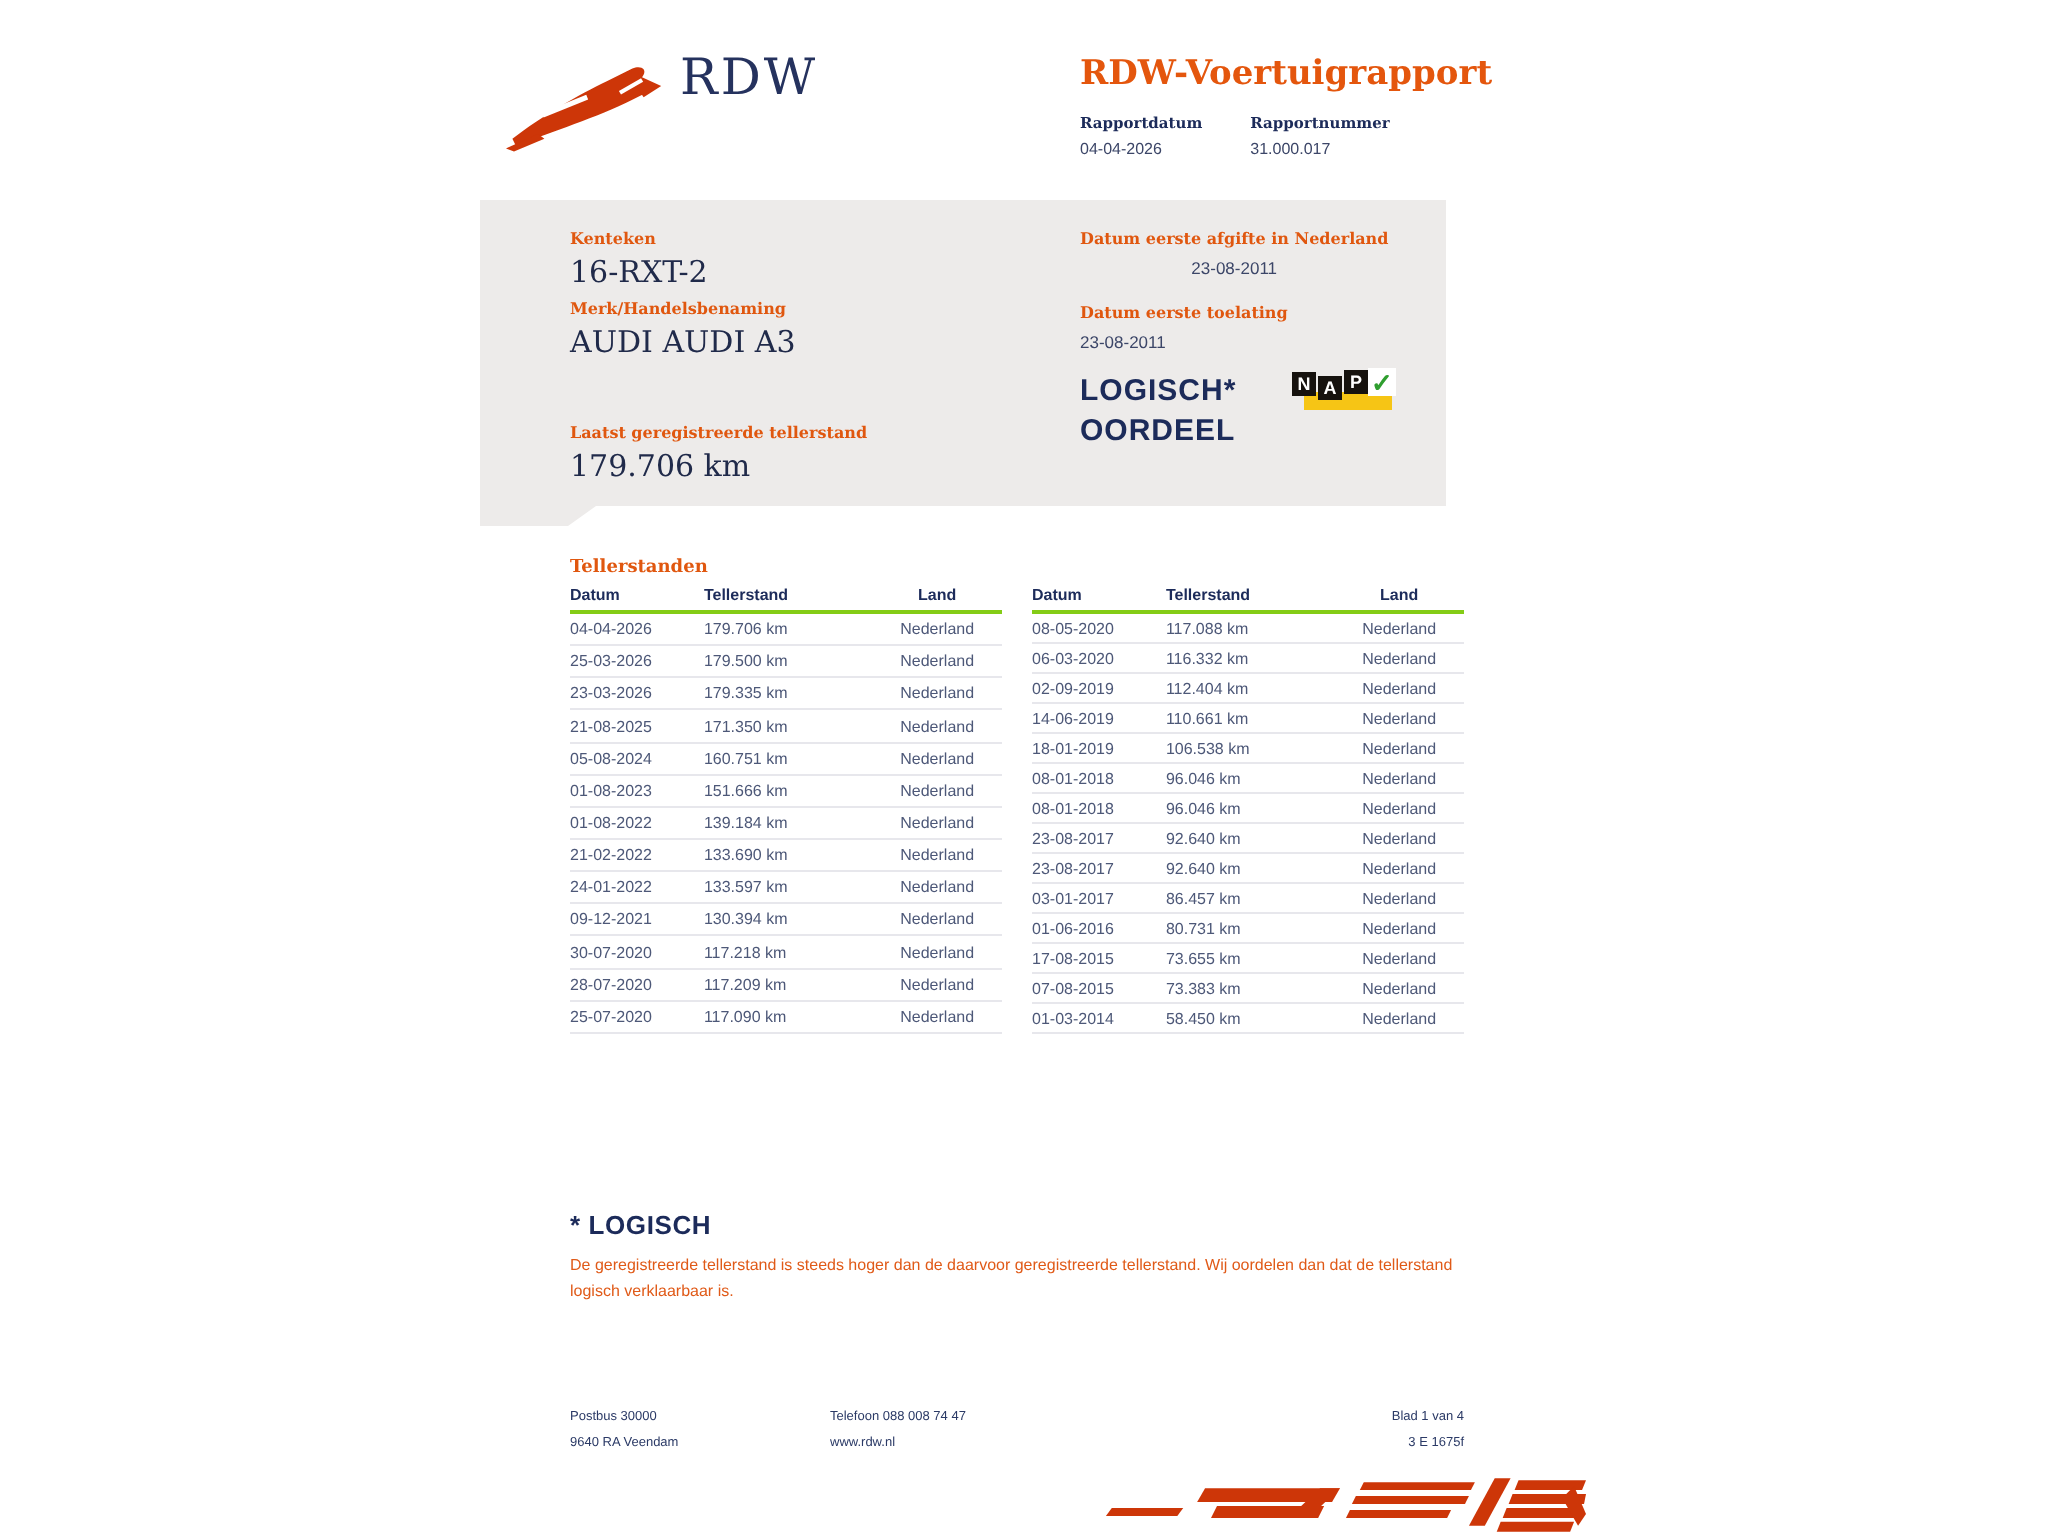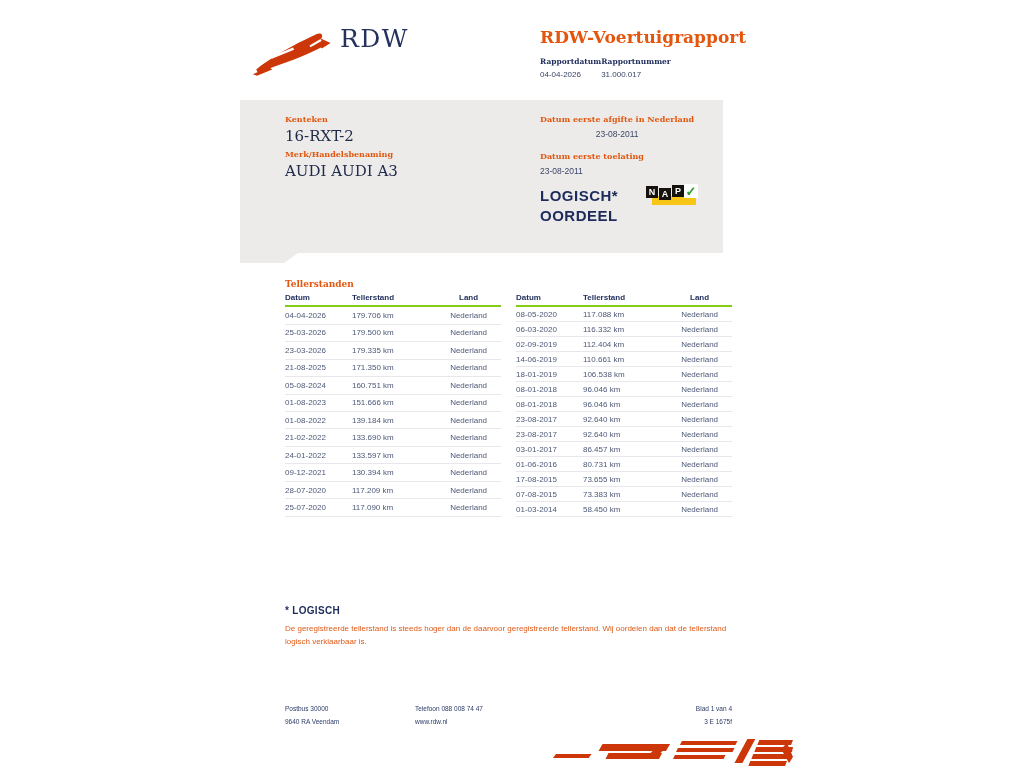--- a/index.html
+++ b/index.html
@@ -5,21 +5,21 @@
   html,body{margin:0;padding:0;background:#ffffff;}
   .page{position:relative;width:892px;height:768px;background:#ffffff;overflow:hidden;
         font-family:"Liberation Sans",sans-serif;color:#1c2b5a;}
 
   
   .logo-bird{position:absolute;left:253px;top:26px;width:80px;height:50px;}
   .wordmark{position:absolute;left:340px;top:24px;font-family:"DejaVu Serif",serif;
             font-size:25px;letter-spacing:1.5px;color:#25325e;}
   .report-title{position:absolute;left:540px;top:27px;font-family:"DejaVu Serif",serif;
                 font-weight:700;font-size:17px;color:#e4560d;}
-  .report-meta{position:absolute;left:540px;top:57px;display:flex;}
+  .report-meta{position:absolute;left:540px;top:57px;display:flex;gap:24px;}
   .meta-label{font-family:"DejaVu Serif",serif;font-weight:700;font-size:7.5px;color:#1c2b5a;}
   .meta-value{font-size:8px;color:#3c4668;margin-top:4px;}
 
   
   .panel{position:absolute;left:240px;top:100px;width:483px;height:153px;background:#edebea;}
   .panel::after{content:"";position:absolute;left:0;top:100%;width:58px;height:10px;
                 background:#edebea;clip-path:polygon(0 0,100% 0,calc(100% - 14px) 100%,0 100%);}
   .field{position:absolute;}
   .field-label{font-family:"DejaVu Serif",serif;font-weight:700;font-size:8px;color:#e0570f;}
   .field-value-lg{font-family:"DejaVu Serif",serif;font-size:15px;color:#202a4a;margin-top:3px;}
@@ -43,21 +43,21 @@
           justify-content:space-between;}
   table.odo{width:216px;border-collapse:collapse;table-layout:fixed;}
   table.odo th{font-size:8px;font-weight:700;color:#1c2b5a;text-align:left;
                border-bottom:2px solid #84cc16;padding:2px 0 3px 0;}
   table.odo th.land, table.odo td.land{text-align:center;}
   table.odo td{font-size:8px;color:#4d5878;padding:2.5px 0;border-bottom:1px solid #e7e7ec;}
   table.odo col.c1{width:31%;} table.odo col.c2{width:39%;} table.odo col.c3{width:30%;}
 
   
   .footnote{position:absolute;left:285px;top:605px;width:455px;}
-  .footnote-title{font-size:10px;font-weight:700;color:#1c2b5a;letter-spacing:.3px;}
+  .footnote-title{font-size:13px;font-weight:700;color:#1c2b5a;letter-spacing:.3px;}
   .footnote-text{margin-top:6px;font-size:8px;line-height:13px;color:#e05a18;}
 
   
   .footer{position:absolute;left:285px;top:702px;width:447px;font-size:6.5px;color:#2b3a66;}
   .footer .col{position:absolute;top:0;line-height:13px;}
   .footer .c1{left:0;} .footer .c2{left:130px;} .footer .c3{right:0;text-align:right;}
 
   .bottom-art{position:absolute;left:545px;top:737px;width:248px;height:31px;}
 </style>
 </head>
@@ -92,20 +92,24 @@
   </div>
 
   <section class="panel">
     <div class="field" style="left:45px;top:14px;">
       <div class="field-label">Kenteken</div>
       <div class="field-value-lg">16-RXT-2</div>
     </div>
     <div class="field" style="left:45px;top:49px;">
       <div class="field-label">Merk/Handelsbenaming</div>
       <div class="field-value-lg">AUDI AUDI A3</div>
+    </div>
+    <div class="field" style="left:45px;top:111px;">
+      <div class="field-label">Laatst geregistreerde tellerstand</div>
+      <div class="field-value-lg">179.706 km</div>
     </div>
 
     <div class="field" style="left:300px;top:14px;text-align:center;">
       <div class="field-label">Datum eerste afgifte in Nederland</div>
       <div class="field-value-sm">23-08-2011</div>
     </div>
     <div class="field" style="left:300px;top:51px;">
       <div class="field-label">Datum eerste toelating</div>
       <div class="field-value-sm">23-08-2011</div>
     </div>
@@ -197,20 +201,25 @@
             <td class="land">Nederland</td>
           </tr>
 
           <tr>
             <td>09-12-2021</td>
             <td>130.394 km</td>
             <td class="land">Nederland</td>
           </tr>
 
 
+          <tr>
+            <td>30-07-2020</td>
+            <td>117.218 km</td>
+            <td class="land">Nederland</td>
+          </tr>
 
           <tr>
             <td>28-07-2020</td>
             <td>117.209 km</td>
             <td class="land">Nederland</td>
           </tr>
 
           <tr>
             <td>25-07-2020</td>
             <td>117.090 km</td>

